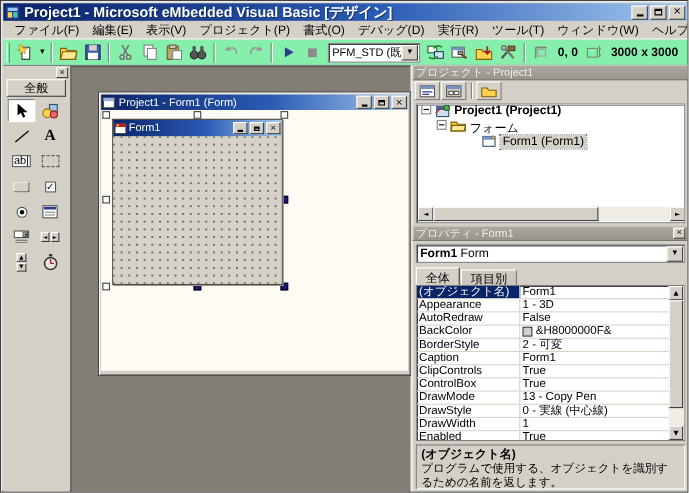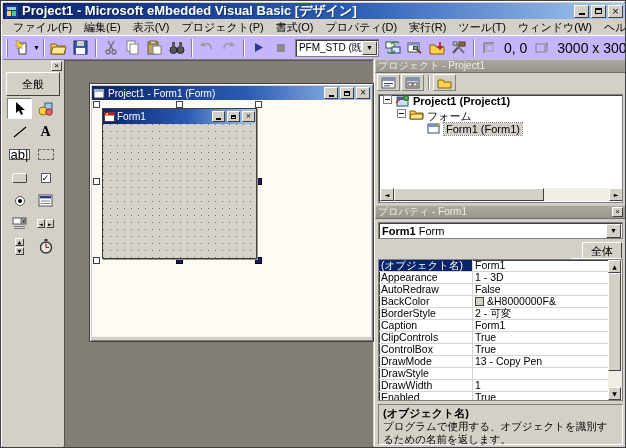--- a/index.html
+++ b/index.html
@@ -21,39 +21,39 @@
   .sysbtn{width:15px;height:13px;background:#d4d0c8;border:1px solid;
     border-color:#fff #404040 #404040 #fff;display:flex;align-items:center;justify-content:center;
     font-size:9px;color:#000;margin-left:2px;line-height:1;font-family:"DejaVu Sans",sans-serif;}
   .minglyph{width:6px;height:2px;background:#000;margin-top:6px;}
   .maxglyph{width:7px;height:6px;border:1px solid #000;border-top-width:2px;}
   
   .menubar{position:absolute;left:2px;top:18px;width:622px;height:17px;background:#d4d0c8;
     display:flex;align-items:center;padding-left:4px;border-bottom:1px solid #fff;}
   .menu-item{padding:1px 6px;white-space:nowrap;}
   
-  .toolbar{position:absolute;left:2px;top:35px;width:622px;height:24px;background:#c4b5fd;
+  .toolbar{position:absolute;left:2px;top:35px;width:622px;height:24px;background:#86efac;
     display:flex;align-items:center;border-bottom:1px solid #808080;padding-left:2px;}
   .grip{width:3px;height:18px;border-left:1px solid #fff;border-right:1px solid #808080;margin:0 3px 0 1px;}
   .tbtn{width:22px;height:20px;display:flex;align-items:center;justify-content:center;flex:0 0 auto;}
   .tbtn svg{display:block;}
   .tsep{width:2px;height:18px;border-left:1px solid #808080;border-right:1px solid #fff;margin:0 3px;}
   .dropdim{width:9px;height:20px;display:flex;align-items:center;justify-content:center;font-size:7px;color:#000;}
   .tcombo{width:84px;height:18px;background:#fff;border:1px solid #808080;
     box-shadow:inset 1px 1px 0 #404040;display:flex;align-items:center;margin:0 3px;flex:0 0 auto;}
   .tcombo .cval{flex:1;padding:0 3px;white-space:nowrap;overflow:hidden;font-size:10px;}
   .cbtn{width:15px;height:14px;background:#d4d0c8;border:1px solid;border-color:#fff #404040 #404040 #fff;
     display:flex;align-items:center;justify-content:center;font-size:7px;margin-right:1px;}
-  .tlabel{font-size:14px;padding:0 4px;white-space:nowrap;}
+  .tlabel{font-size:11px;padding:0 4px;white-space:nowrap;font-weight:bold;}
   
   .toolbox{position:absolute;left:2px;top:59px;width:60px;height:387px;background:#d4d0c8;}
   .tb-title{height:11px;display:flex;justify-content:flex-end;align-items:center;padding:1px 1px 0 0;}
   .tb-close{width:11px;height:10px;background:#d4d0c8;border:1px solid;border-color:#fff #404040 #404040 #fff;
     font-size:8px;line-height:8px;text-align:center;}
-  .tb-tab{margin:1px 3px 2px 3px;height:24px;background:#d4d0c8;border:1px solid;
+  .tb-tab{margin:1px 3px 2px 3px;height:16px;background:#d4d0c8;border:1px solid;
     border-color:#fff #404040 #404040 #fff;display:flex;align-items:center;justify-content:center;
     font-size:11px;}
   .toolgrid{display:grid;grid-template-columns:26px 26px;justify-content:center;row-gap:2px;}
   .tool{width:25px;height:21px;display:flex;align-items:center;justify-content:center;}
   .tool.pressed{background:#fff;border:1px solid;border-color:#808080 #fff #fff #808080;}
   .mdi{position:absolute;left:63px;top:59px;width:309px;height:387px;background:#827e76;
     box-shadow:inset 1px 1px 0 #555;}
   
   .child{position:absolute;left:25px;top:23px;width:285px;height:259px;background:#d4d0c8;
     border:1px solid #404040;box-shadow:inset 1px 1px 0 #fff,inset -1px -1px 0 #808080;padding:2px;}
@@ -96,41 +96,41 @@
   .tsel{background:#d4d0c8;outline:1px dotted #808080;padding:0 2px;}
   .hscroll{position:absolute;left:1px;bottom:1px;width:243px;height:13px;background:#efede6;display:flex;}
   .sbtn{width:14px;height:13px;background:#d4d0c8;border:1px solid;border-color:#fff #404040 #404040 #fff;
     font-size:6px;display:flex;align-items:center;justify-content:center;flex:0 0 auto;
     font-family:"DejaVu Sans",sans-serif;}
   .hthumb{width:150px;height:13px;background:#d4d0c8;border:1px solid;border-color:#fff #404040 #404040 #fff;}
   
   .objcombo{position:absolute;left:3px;top:17px;width:245px;height:17px;background:#fff;
     border:1px solid #808080;box-shadow:inset 1px 1px 0 #404040;display:flex;align-items:center;}
   .objcombo .oval{flex:1;padding:0 3px;white-space:nowrap;overflow:hidden;}
-  .tabs{position:absolute;left:3px;top:37px;width:245px;height:17px;display:flex;align-items:flex-end;flex-direction:column;}
+  .tabs{position:absolute;left:3px;top:37px;width:245px;height:17px;display:flex;align-items:flex-end;}
   .tab{height:16px;padding:1px 8px 0 8px;border:1px solid;border-color:#fff #404040 #d4d0c8 #fff;
     border-bottom:none;background:#d4d0c8;margin-right:1px;display:flex;align-items:center;}
   .tab.inactive{height:14px;background:#ccc8c0;border-color:#fff #808080 #808080 #fff;text-align:center;}
   .pgrid{position:absolute;left:3px;top:54px;width:245px;height:142px;background:#fff;
     border:1px solid #808080;box-shadow:inset 1px 1px 0 #404040;overflow:hidden;font-size:10.5px;}
   .prow{display:flex;height:12px;border-bottom:1px solid #d8d4cc;line-height:11px;}
   .pname{width:94px;padding:0 2px;border-right:1px solid #d8d4cc;white-space:nowrap;overflow:hidden;flex:0 0 auto;}
   .pname.sel{background:#0a246a;color:#fff;}
   .pval{flex:1;padding:0 2px;white-space:nowrap;overflow:hidden;display:flex;align-items:center;}
   .swatch{width:9px;height:9px;background:#d4d0c8;border:1px solid #404040;margin-right:3px;flex:0 0 auto;}
   .vscroll{position:absolute;right:4px;top:55px;width:14px;height:140px;background:#efede6;}
   .vscroll .sbtn{width:13px;height:13px;}
   .vscroll .down{position:absolute;bottom:0;}
   .vthumb{position:absolute;top:13px;width:13px;height:98px;background:#d4d0c8;border:1px solid;
     border-color:#fff #404040 #404040 #fff;}
   .descbox{position:absolute;left:3px;top:199px;width:245px;height:41px;background:#d4d0c8;
     border:1px solid;border-color:#808080 #fff #fff #808080;padding:2px 4px;font-size:10.5px;line-height:13px;}
   .descbox b{font-size:11px;}
   .icon-a{font-family:"Liberation Serif","DejaVu Serif",serif;font-weight:bold;font-size:14px;line-height:1;}
-  .ab-ico{font-size:13px;border:1px solid #555;background:#fff;padding:0 1px;line-height:9px;}
+  .ab-ico{font-size:10px;border:1px solid #555;background:#fff;padding:0 1px;line-height:9px;}
   .frame-ico{width:16px;height:11px;border:1px dashed #666;}
   .cmd-ico{width:15px;height:10px;background:#d4d0c8;border:1px solid;border-color:#fff #404040 #404040 #fff;border-radius:2px;}
   .chk-ico{width:10px;height:10px;border:1px solid #555;background:#fff;font-size:9px;line-height:9px;text-align:center;}
   .opt-ico{width:10px;height:10px;border:1px solid #555;border-radius:50%;background:#fff;position:relative;}
   .opt-ico:after{content:"";position:absolute;left:2px;top:2px;width:4px;height:4px;border-radius:50%;background:#000;}
   .scr-pair{display:flex;gap:1px;}
   .scr-cell{width:8px;height:9px;background:#d4d0c8;border:1px solid;border-color:#fff #404040 #404040 #fff;
     font-size:5px;display:flex;align-items:center;justify-content:center;font-family:"DejaVu Sans",sans-serif;}
   .scr-col{display:flex;flex-direction:column;gap:1px;}
   .scr-col .scr-cell{width:9px;height:8px;}
@@ -156,21 +156,21 @@
       </span>
     <span class="sysbtn">×</span>
   </div>
 
   <div class="menubar">
       <span class="menu-item">ファイル(F)</span>
       <span class="menu-item">編集(E)</span>
       <span class="menu-item">表示(V)</span>
       <span class="menu-item">プロジェクト(P)</span>
       <span class="menu-item">書式(O)</span>
-      <span class="menu-item">プロパティ(D)</span>
+      <span class="menu-item">デバッグ(D)</span>
       <span class="menu-item">実行(R)</span>
       <span class="menu-item">ツール(T)</span>
       <span class="menu-item">ウィンドウ(W)</span>
       <span class="menu-item">ヘルプ(H)</span>
     </div>
 
   <div class="toolbar">
     <span class="grip"></span>
 
     <span class="tbtn">
@@ -484,21 +484,21 @@
         <div class="trow" style="padding-left:18px;">
           <span class="expander"></span>
           <span class="tico">
             <svg width="15" height="11" viewBox="0 0 15 11">
               <path d="M1 2h5l1 2h7v6H1z" fill="#ffd24d" stroke="#806000"></path>
               <path d="M2 5h12l-1 5H1z" fill="#ffe894" stroke="#806000"></path>
             </svg>
           </span>
           <span>フォーム</span>
         </div>
-        <div class="trow" style="padding-left:48px;">
+        <div class="trow" style="padding-left:36px;margin-left:23px;">
           <span class="tico">
             <svg width="14" height="11" viewBox="0 0 14 11">
               <rect x="1" y="1" width="11" height="9" fill="#fff" stroke="#305070"></rect>
               <rect x="1" y="1" width="11" height="3" fill="#7a90c0"></rect>
               <path d="M10 0 l3 3 -3 0 z" fill="#ffd24d" stroke="#806000" stroke-width=".5"></path>
             </svg>
           </span>
           <span class="tsel">Form1 (Form1)</span>
         </div>
         <div class="hscroll">
@@ -576,20 +576,23 @@
             </div>
           </div>
           <div class="prow">
             <div class="pname">DrawMode</div>
             <div class="pval">
               <span>13 - Copy Pen</span>
             </div>
           </div>
           <div class="prow">
             <div class="pname">DrawStyle</div>
+            <div class="pval">
+              <span>0 - 実線 (中心線)</span>
+            </div>
           </div>
           <div class="prow">
             <div class="pname">DrawWidth</div>
             <div class="pval">
               <span>1</span>
             </div>
           </div>
           <div class="prow">
             <div class="pname">Enabled</div>
             <div class="pval">

